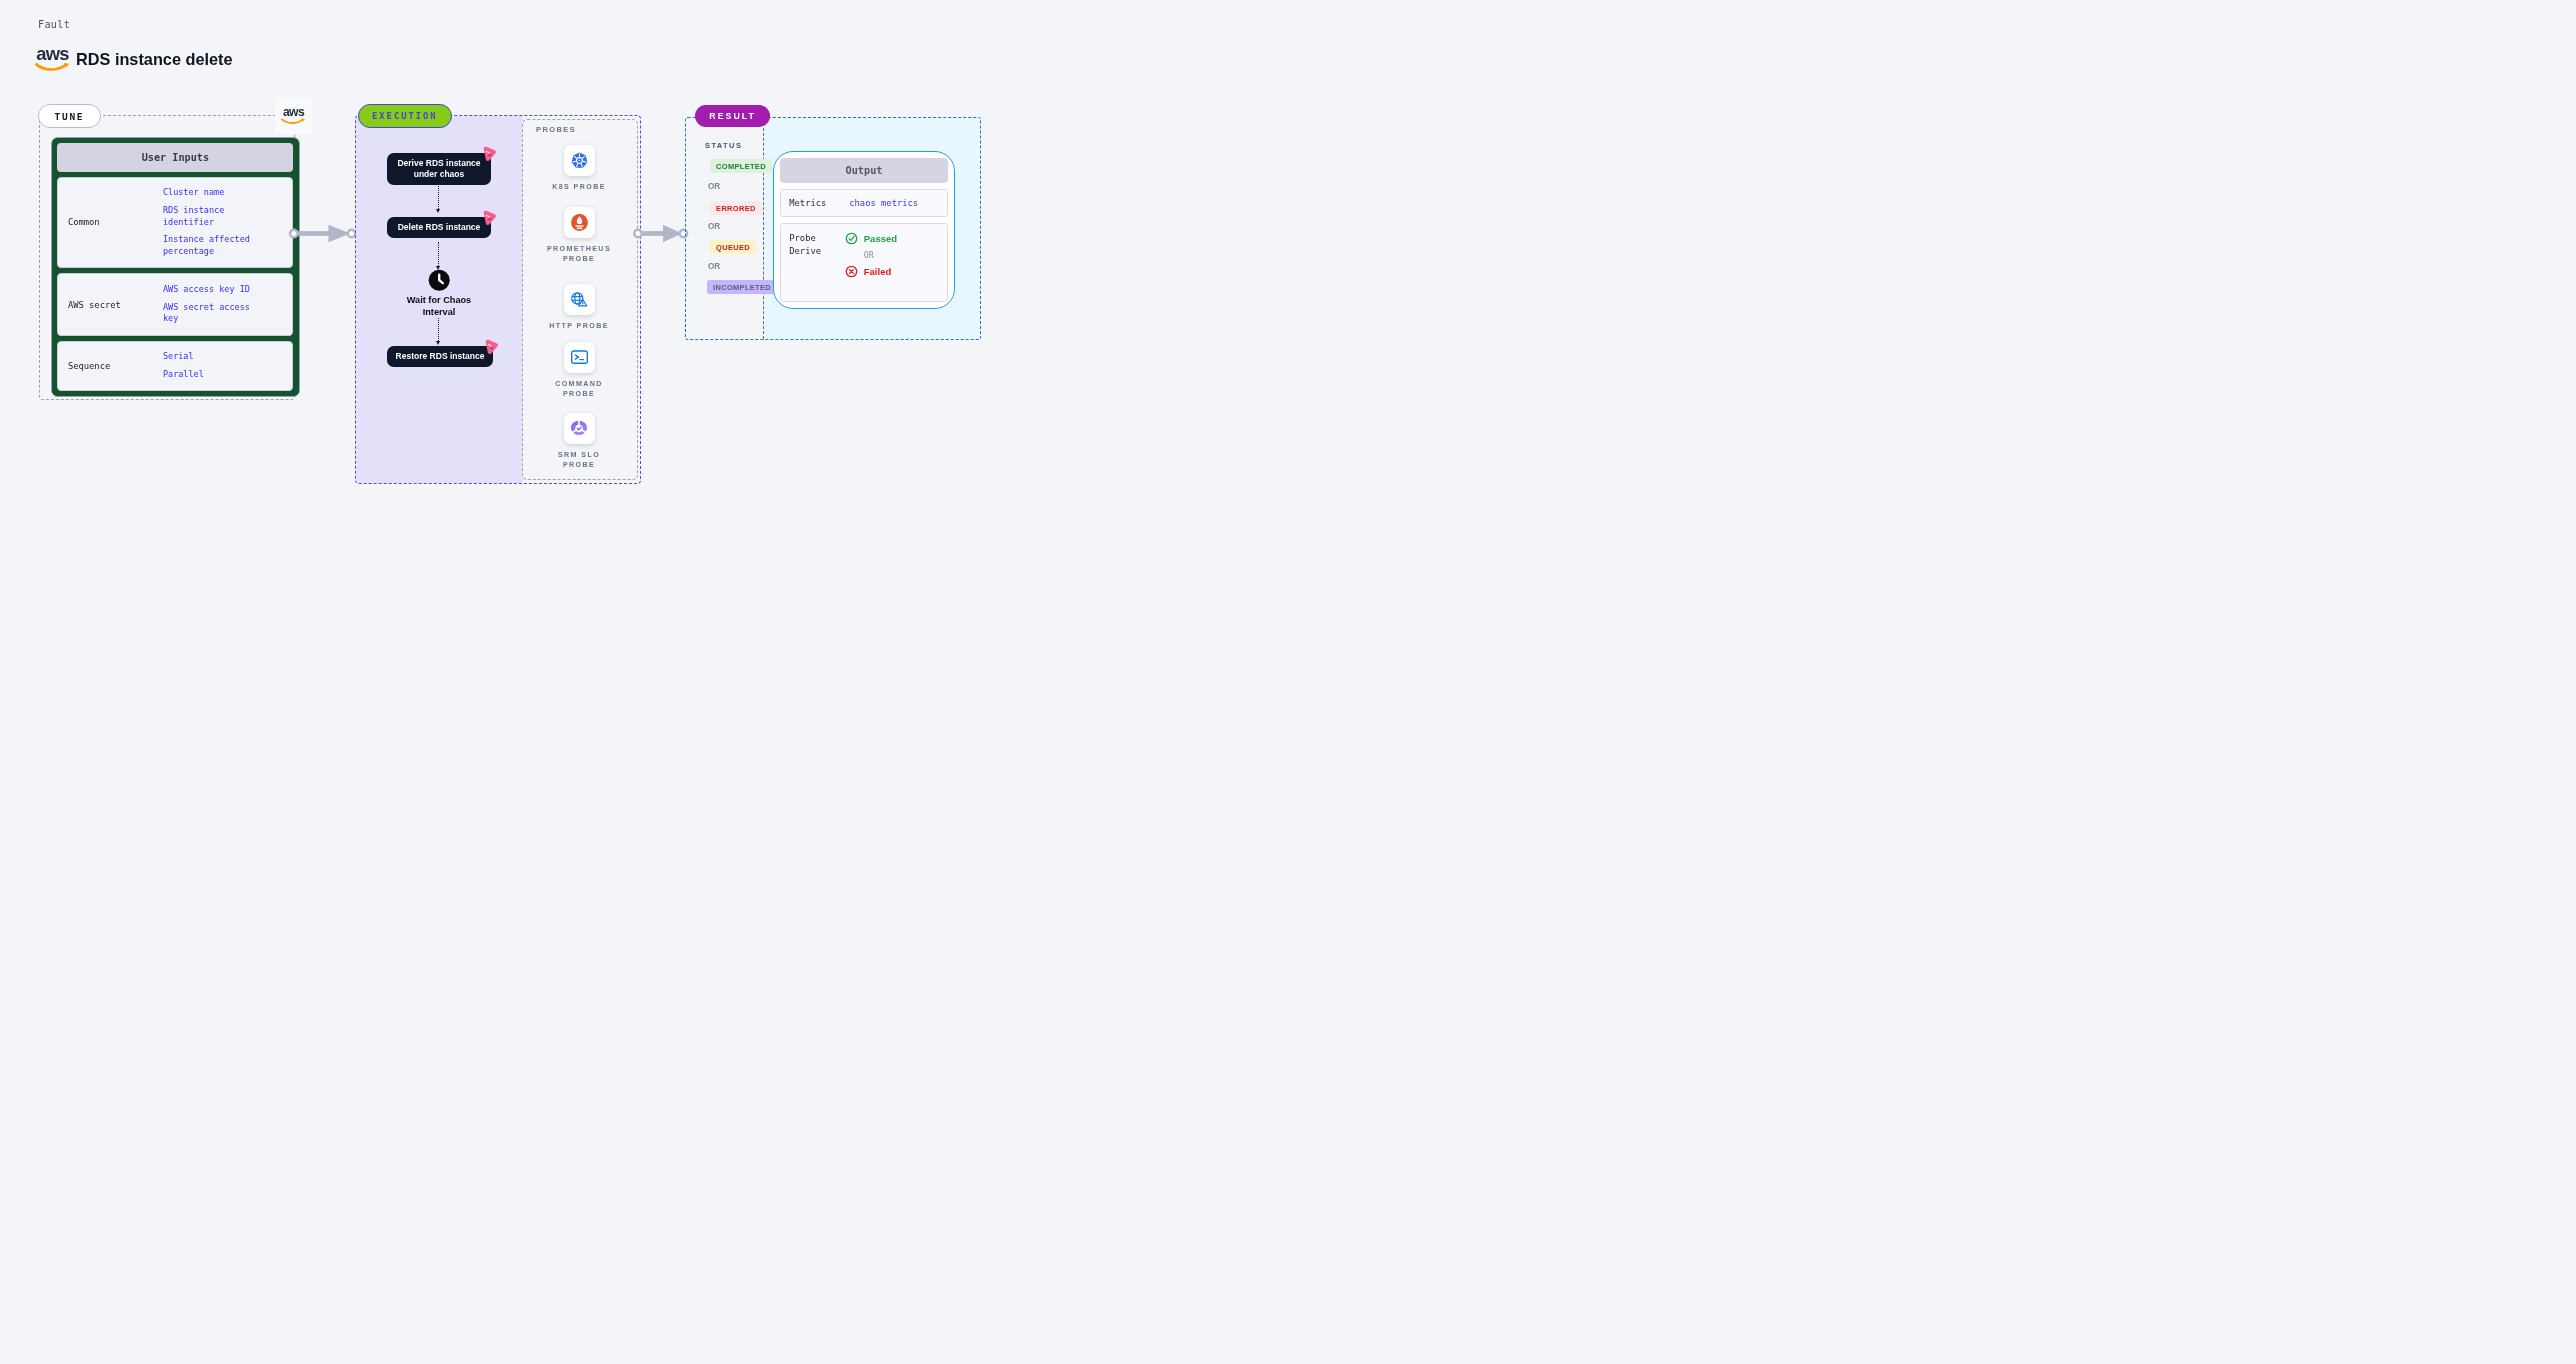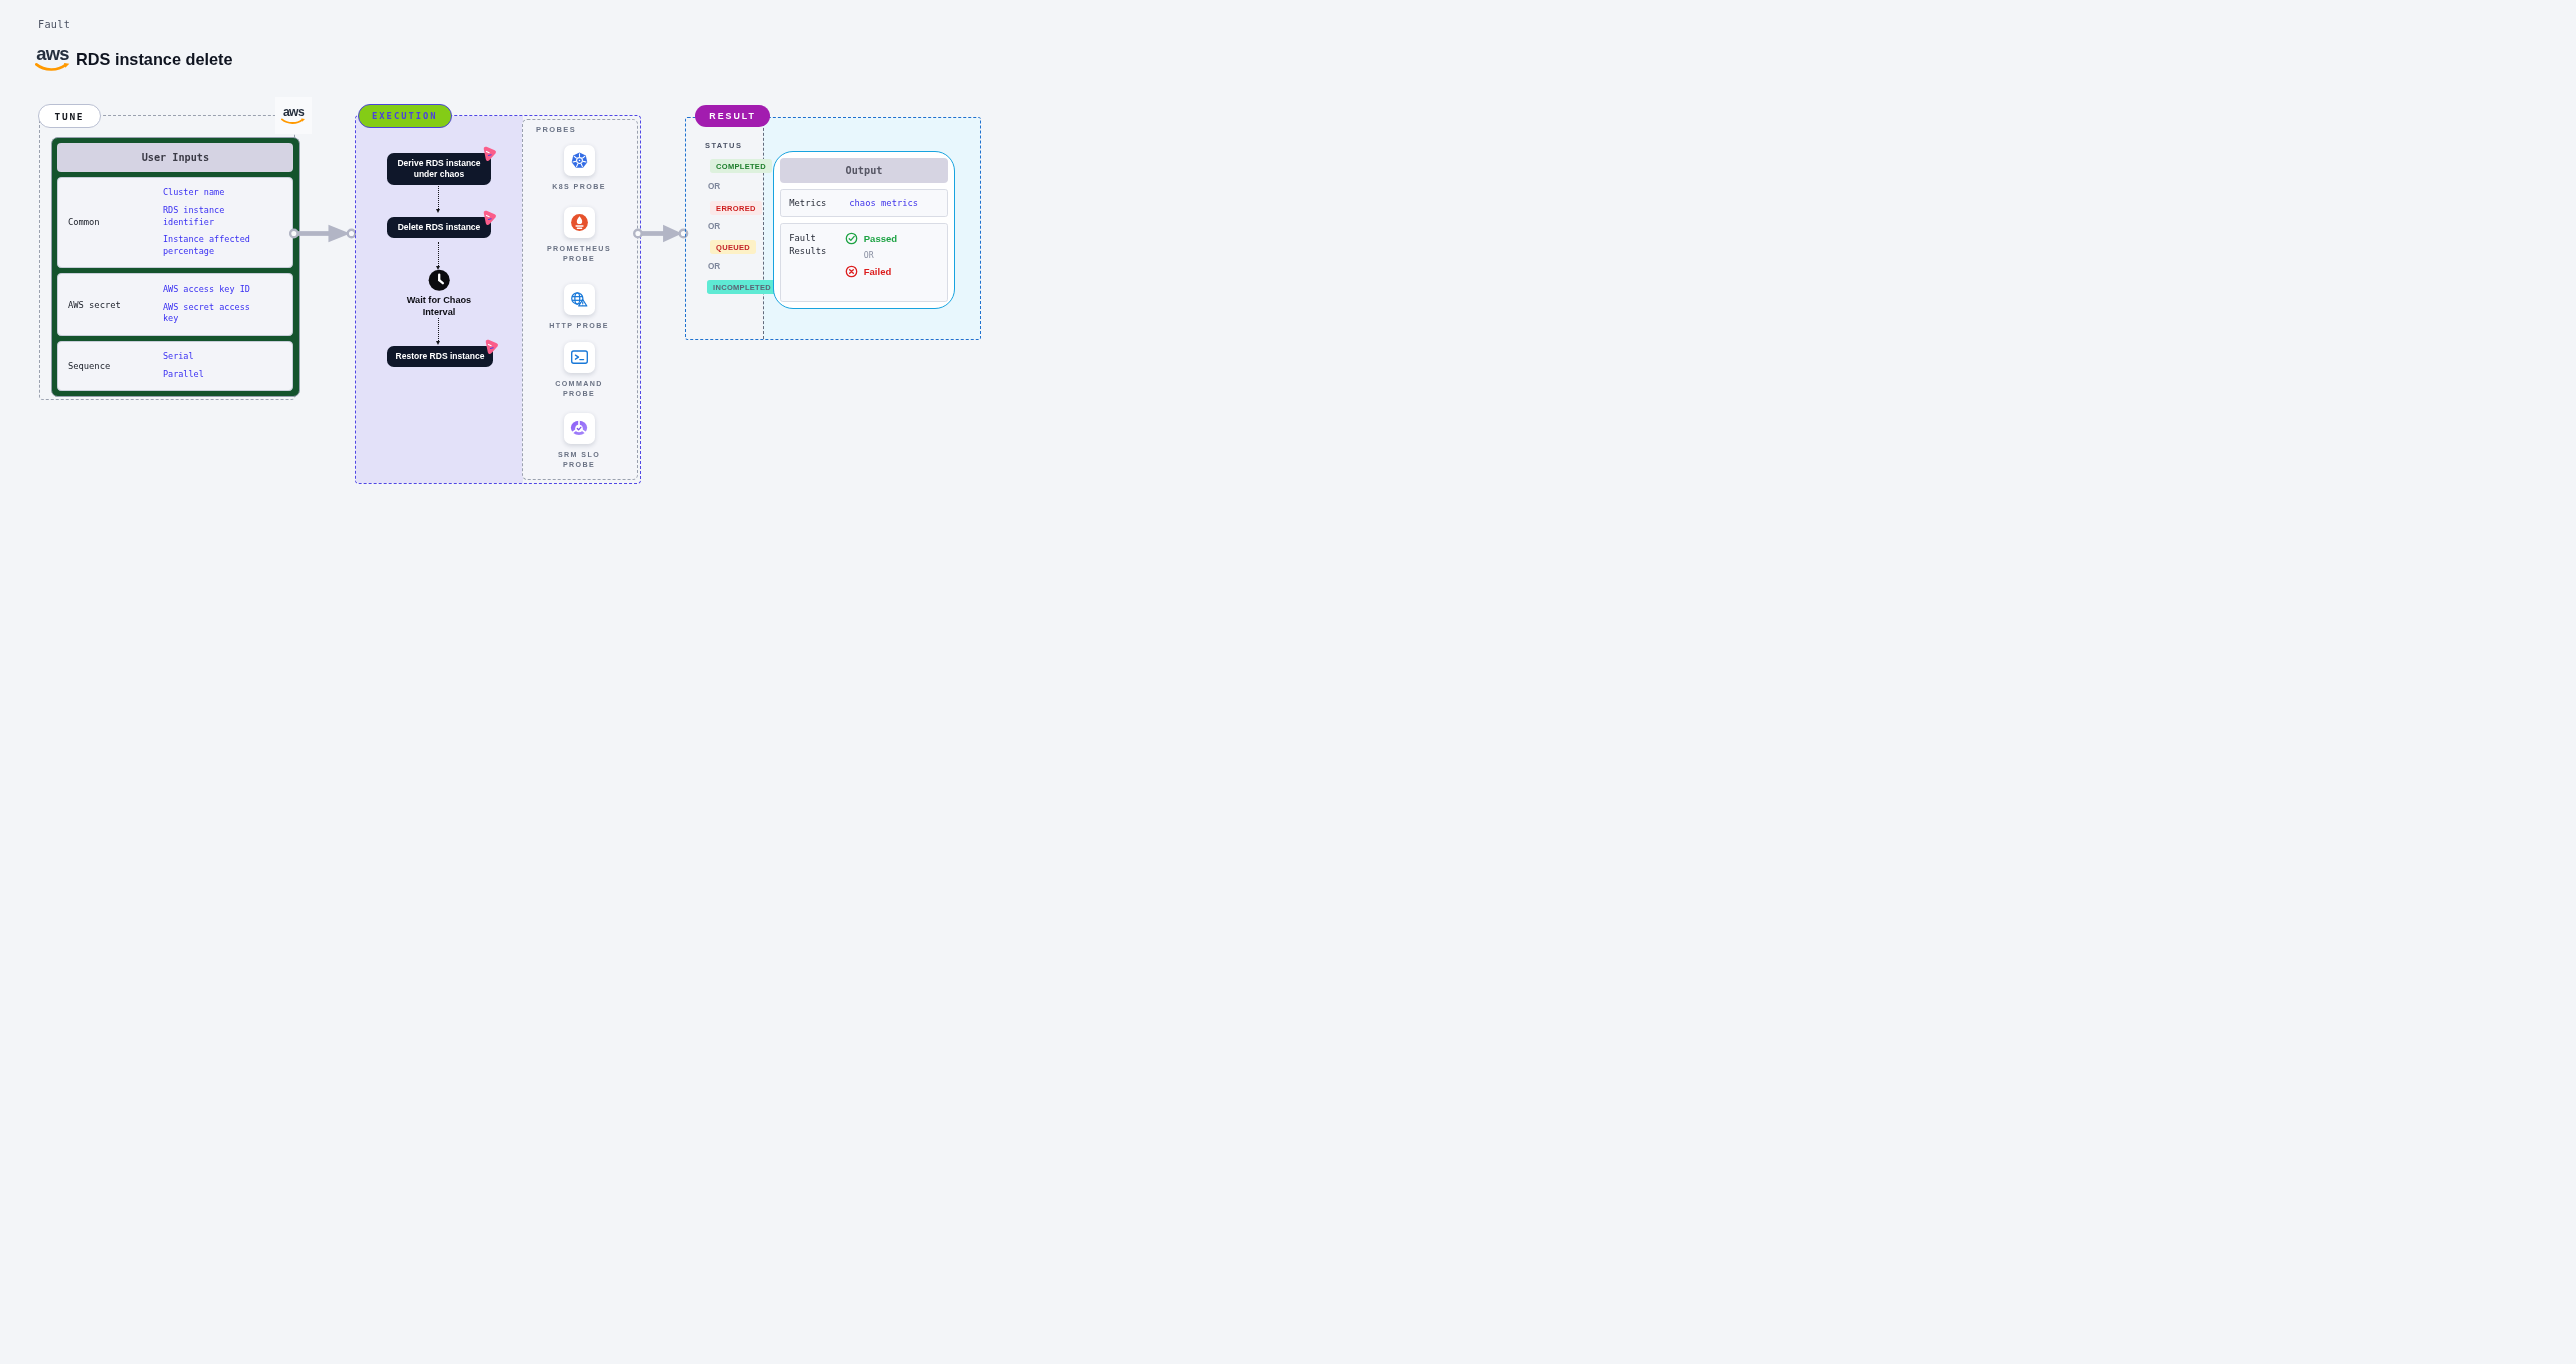--- a/index.html
+++ b/index.html
@@ -67,21 +67,21 @@
   
   .result-rect{left:685px;top:117px;width:294px;height:221px;border:1.4px dashed #1d71cf;border-radius:2.7px;overflow:hidden;}
   .result-cyan{position:absolute;left:77px;top:0;right:0;bottom:0;background:#e8f7fd;border-left:1.4px dashed #636b7c;}
   .result-badge{left:695px;top:105px;height:22.4px;padding:0 14.3px;background:#a21caf;
                 font-size:8.8px;font-weight:800;letter-spacing:2px;color:#ffffff;}
   .status-title{left:705px;top:141px;font-size:7.5px;font-weight:700;letter-spacing:1.4px;color:#4c5366;}
   .status-badge{border-radius:2.7px;padding:2.7px 6.1px;font-size:7.5px;font-weight:800;letter-spacing:0.3px;display:inline-block;}
   .st-completed{left:710px;top:159px;background:#ddf1dd;color:#1d7e2b;}
   .st-errored{left:710px;top:201px;background:#fbe9e9;color:#cd1d1d;}
   .st-queued{left:710px;top:240px;background:#fdf1c6;color:#c32127;}
-  .st-incompleted{left:707px;top:280px;background:#5eead4;color:#5c6374;}
+  .st-incompleted{left:707px;top:280px;background:#c4b5fd;color:#5c6374;}
   .status-or{font-size:8.2px;font-weight:600;color:#7e879c;}
   .or-1{left:708px;top:182px;} .or-2{left:708px;top:222px;} .or-3{left:708px;top:262px;}
 
   .output-card{left:773px;top:151px;width:182px;height:158px;background:#ffffff;border:1.7px solid #17a3df;
                border-radius:20px;padding:6.1px;box-sizing:border-box;display:flex;flex-direction:column;}
   .output-header{height:24.5px;background:#d6d4e2;border-radius:4.1px;display:flex;align-items:center;justify-content:center;
                  font-size:10.2px;font-weight:700;color:#565664;flex-shrink:0;}
   .output-row{background:#f8f9fc;border:0.7px solid #d9dce5;border-radius:2.7px;display:flex;}
   .metrics-row{margin-top:6.8px;height:26px;align-items:center;}
   .metrics-row .out-label{width:60px;padding-left:8.2px;font-size:8.8px;color:#262b37;}
@@ -300,21 +300,21 @@
   <div class="abs status-or or-3">OR</div>
   <div class="abs status-badge st-incompleted">INCOMPLETED</div>
 
   <div class="abs output-card">
     <div class="output-header mono">Output</div>
     <div class="output-row metrics-row">
       <div class="out-label mono">Metrics</div>
       <div class="metrics-value mono">chaos metrics</div>
     </div>
     <div class="output-row proberes-row">
-      <div class="out-label mono">Fault Results</div>
+      <div class="out-label mono">Probe Derive</div>
       <div class="verdicts">
         <div class="verdict v-pass">
           <svg width="13" height="13" viewBox="0 0 20 20">
             <circle cx="10" cy="10" r="8" fill="none" stroke="#1ea344" stroke-width="2"></circle>
             <path d="M6.5 10.4 L9 12.9 L14.2 6.8" fill="none" stroke="#1ea344" stroke-width="2" stroke-linecap="round" stroke-linejoin="round"></path>
           </svg>
           <span>Passed</span>
         </div>
         <div class="verdict-or mono">OR</div>
         <div class="verdict v-fail">

